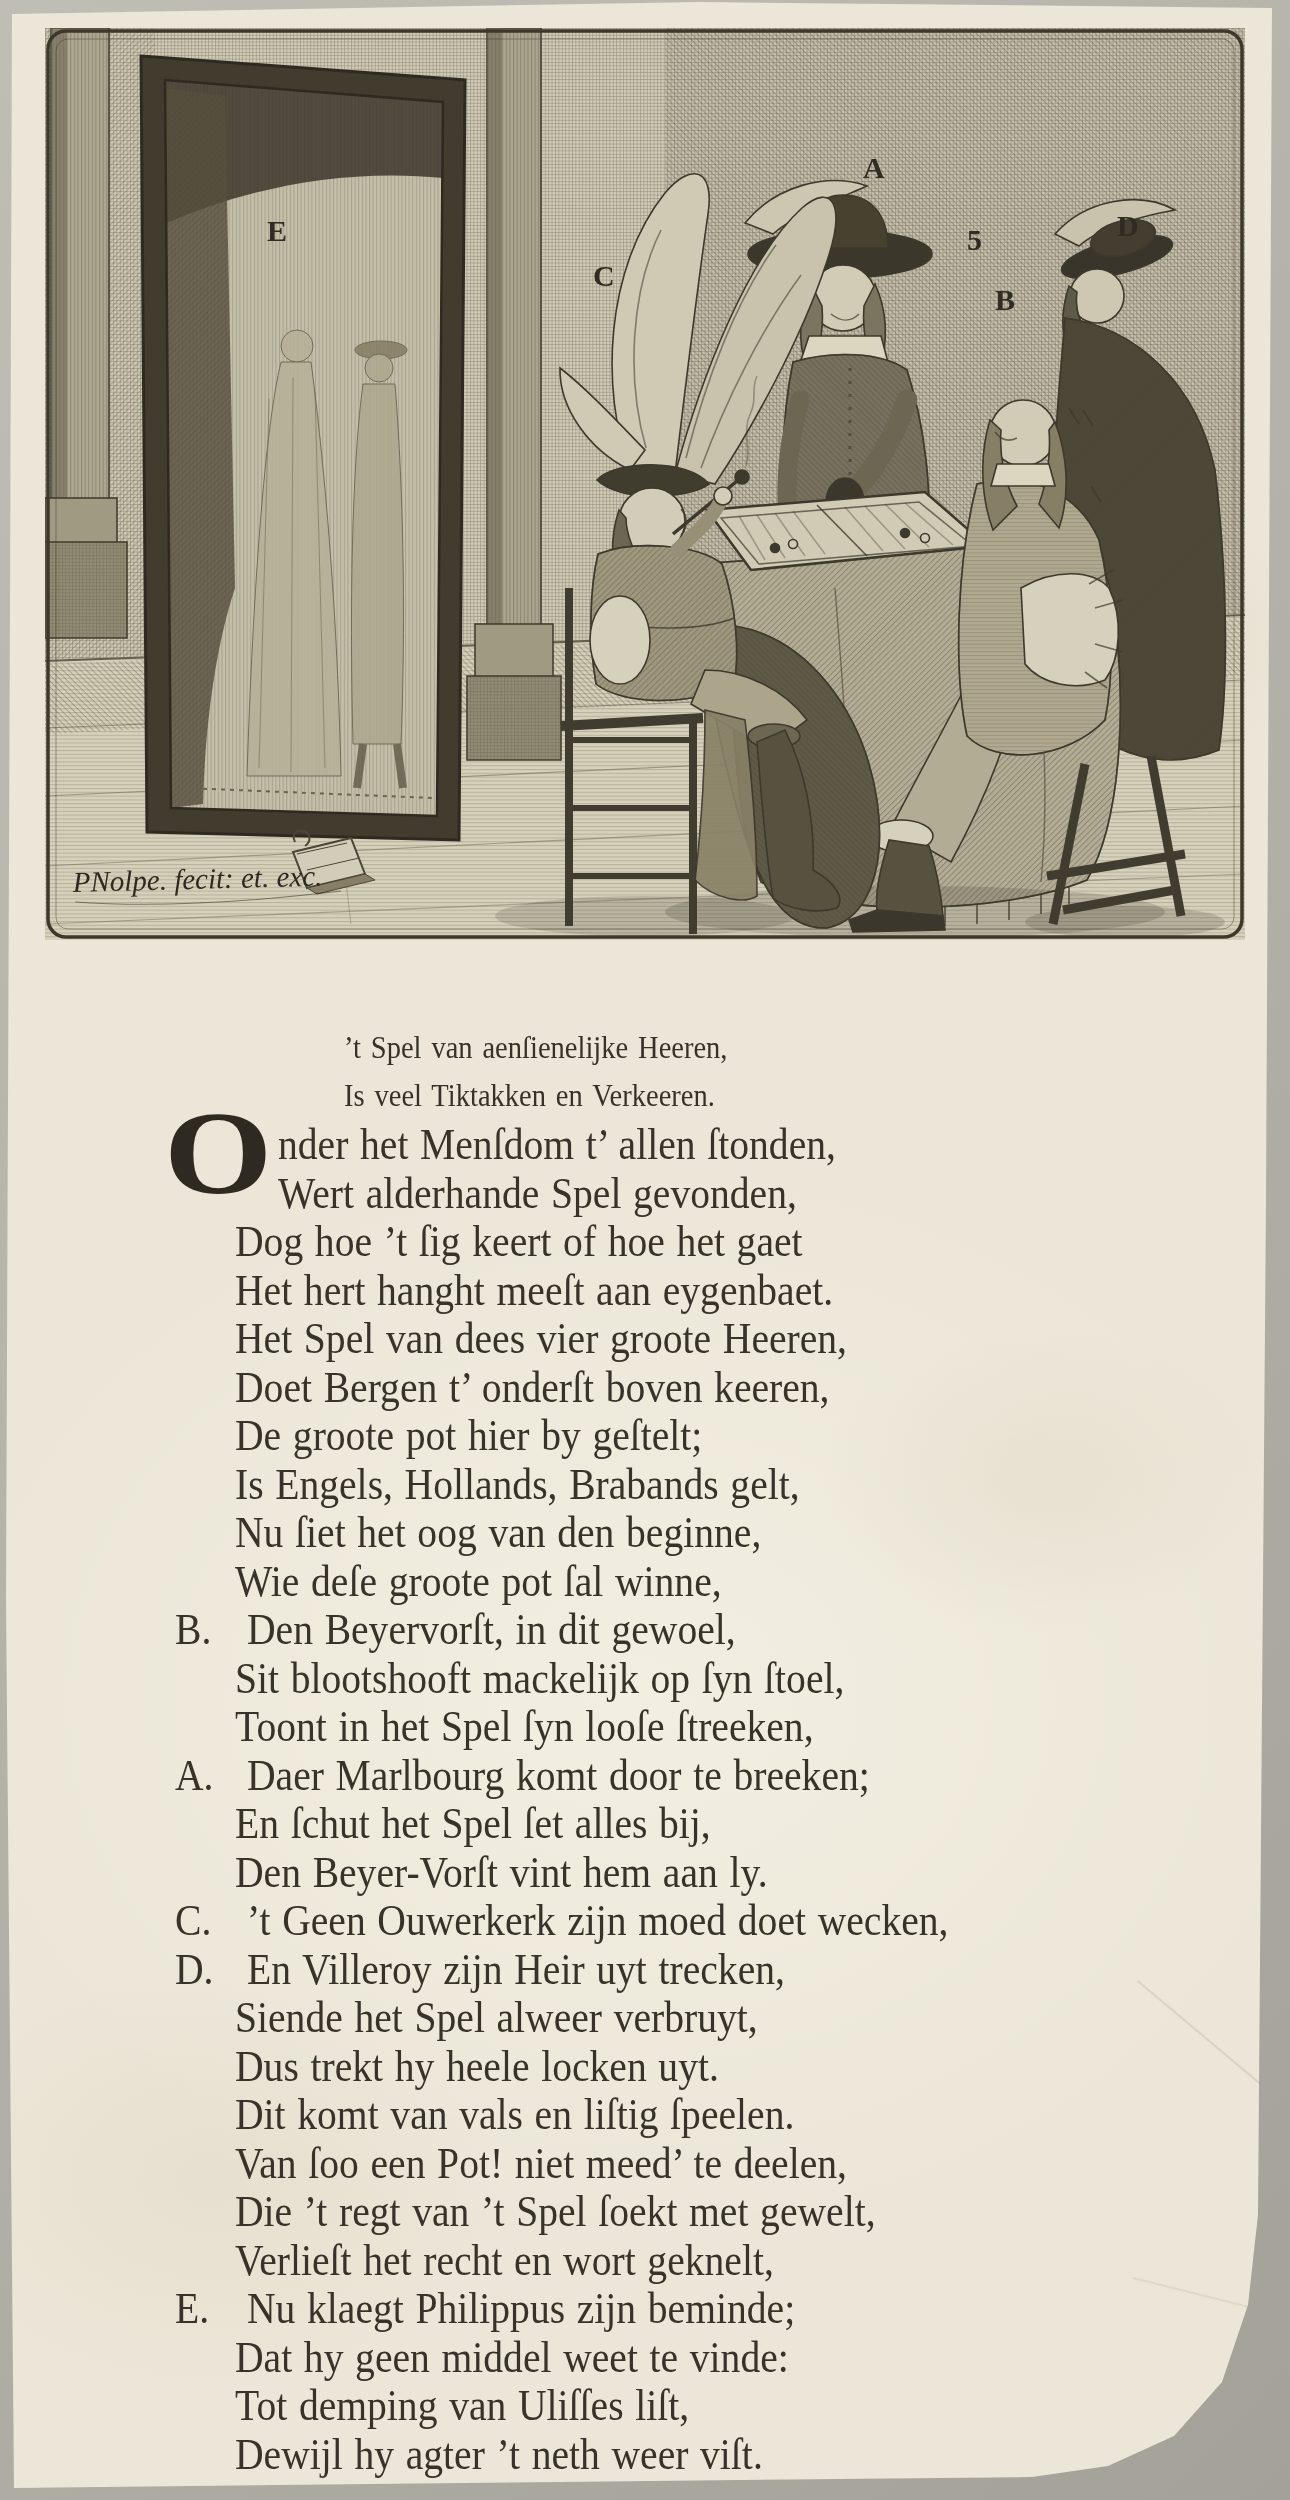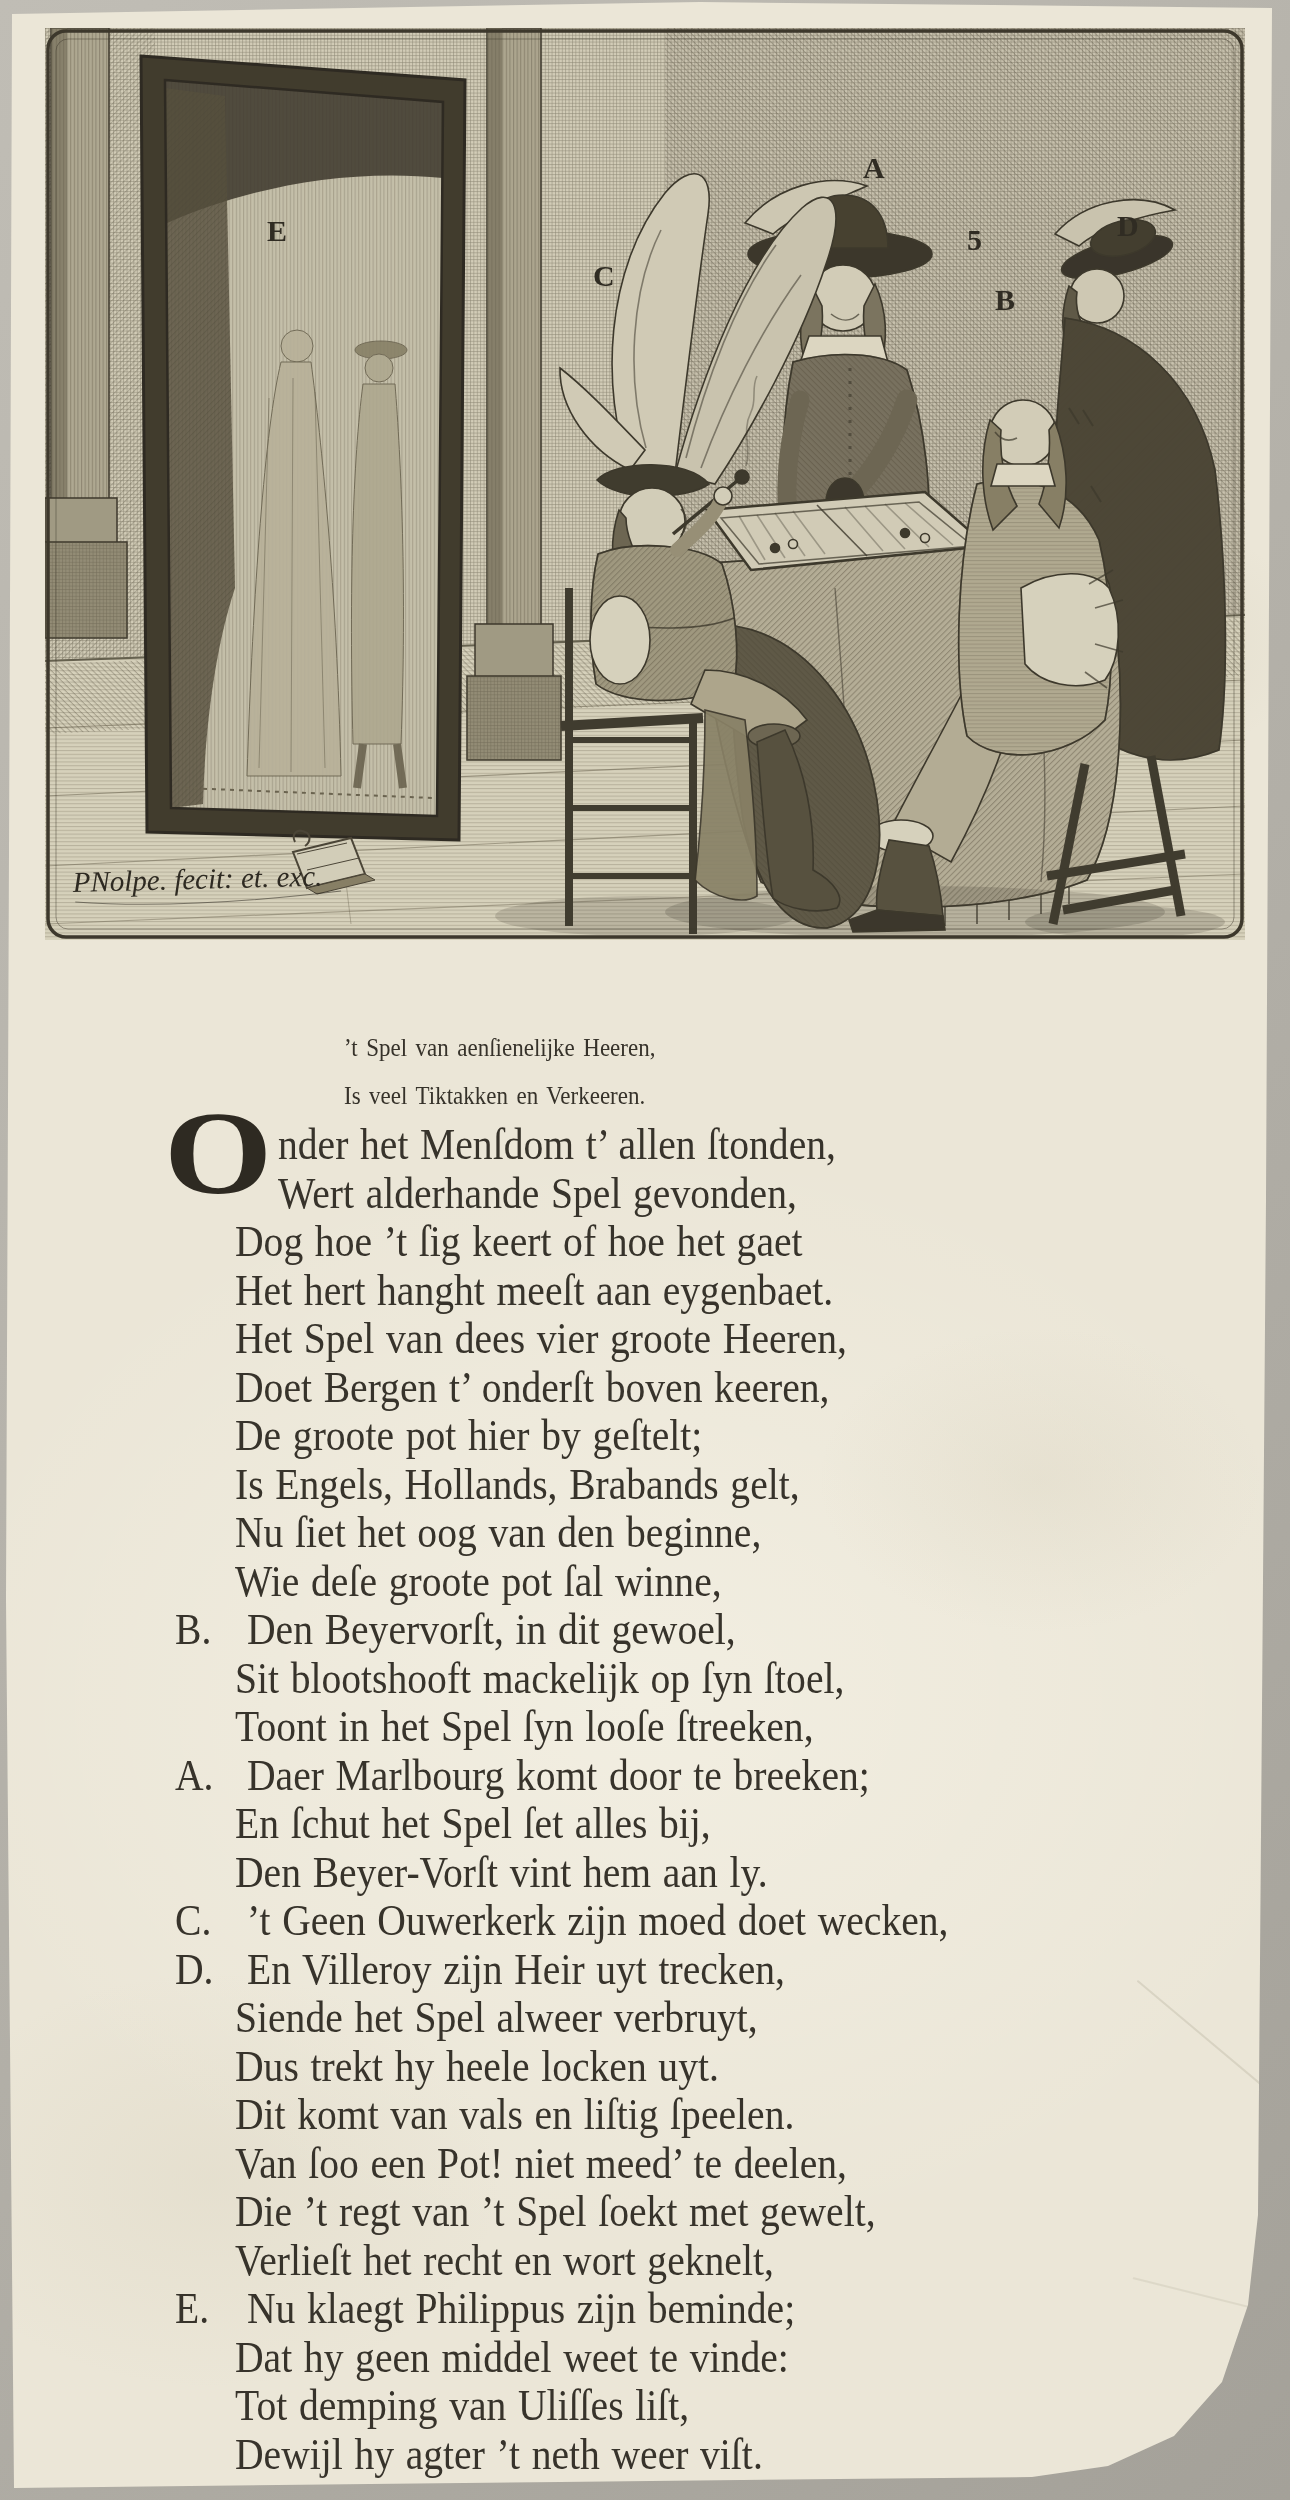--- a/index.html
+++ b/index.html
@@ -18,21 +18,21 @@
       radial-gradient(ellipse 900px 700px at 640px 1700px, rgba(255,253,244,.35), transparent 80%),
       #ebe6d7;
     clip-path:polygon(12px 14px,700px 2px,1272px 8px,1266px 1200px,1258px 2215px,
       1248px 2305px,1222px 2382px,1174px 2436px,1108px 2466px,1032px 2477px,
       560px 2482px,14px 2488px,6px 1600px,10px 600px);
   }
   .engraving{position:absolute;left:45px;top:28px;}
   .crease{position:absolute;background:rgba(118,110,90,.16);height:2px;border-radius:2px;}
   .crease.c1{left:1108px;top:2060px;width:250px;transform:rotate(40deg);}
   .crease.c2{left:1130px;top:2300px;width:190px;transform:rotate(14deg);opacity:.7;}
-  .title{position:absolute;left:344px;top:1024px;color:#36322a;font-size:25px;line-height:48px;white-space:nowrap;}
+  .title{position:absolute;left:344px;top:1024px;color:#36322a;font-size:31px;line-height:48px;white-space:nowrap;}
   .title div{transform:scaleX(.92);transform-origin:0 50%;word-spacing:3px;}
   .dropcap{
     position:absolute;left:164px;top:1095px;font-size:118px;line-height:1;
     font-weight:bold;color:#2e2a22;transform:scaleX(1.18);transform-origin:0 0;
   }
   #poem-lines{position:absolute;left:175px;top:1120px;color:#37332b;font-size:45px;white-space:nowrap;}
   .pline{position:relative;height:48.5px;line-height:48.5px;}
   .plabel{position:absolute;left:0;top:0;display:inline-block;transform:scaleX(.88);transform-origin:0 50%;}
   .ptext{position:absolute;top:0;left:60px;display:inline-block;transform:scaleX(.88);transform-origin:0 50%;word-spacing:2px;}
   .pline.lettered .ptext{left:72px;}

